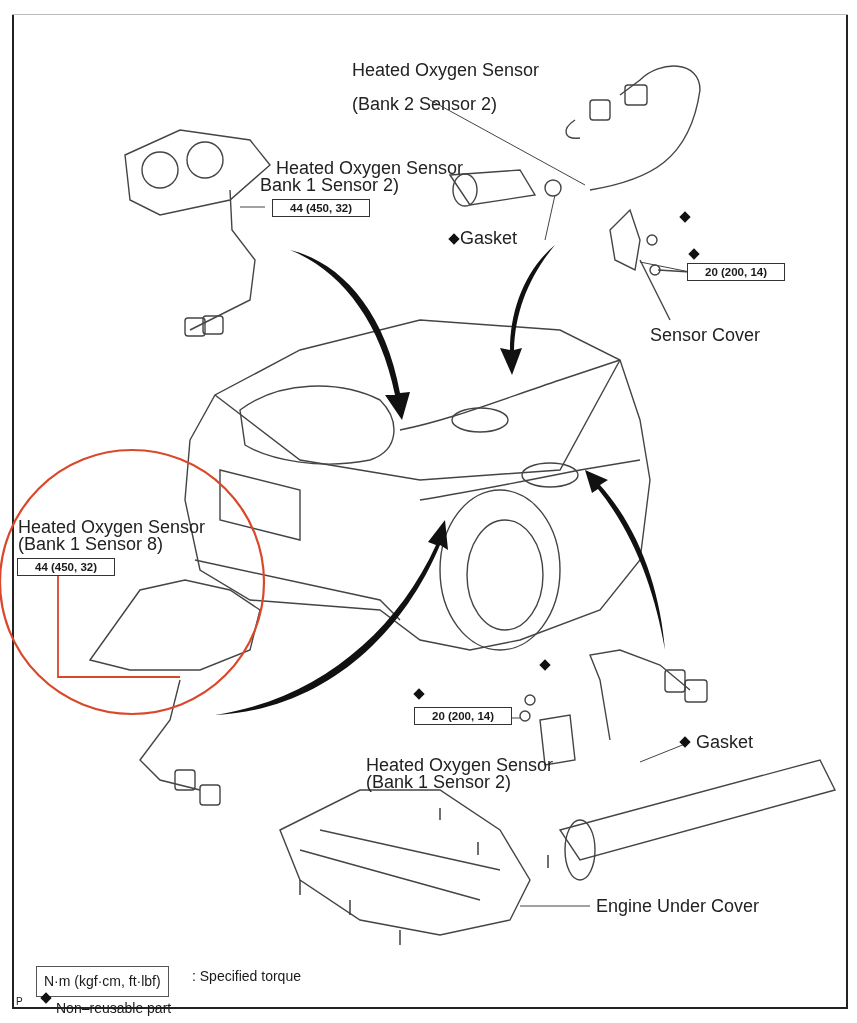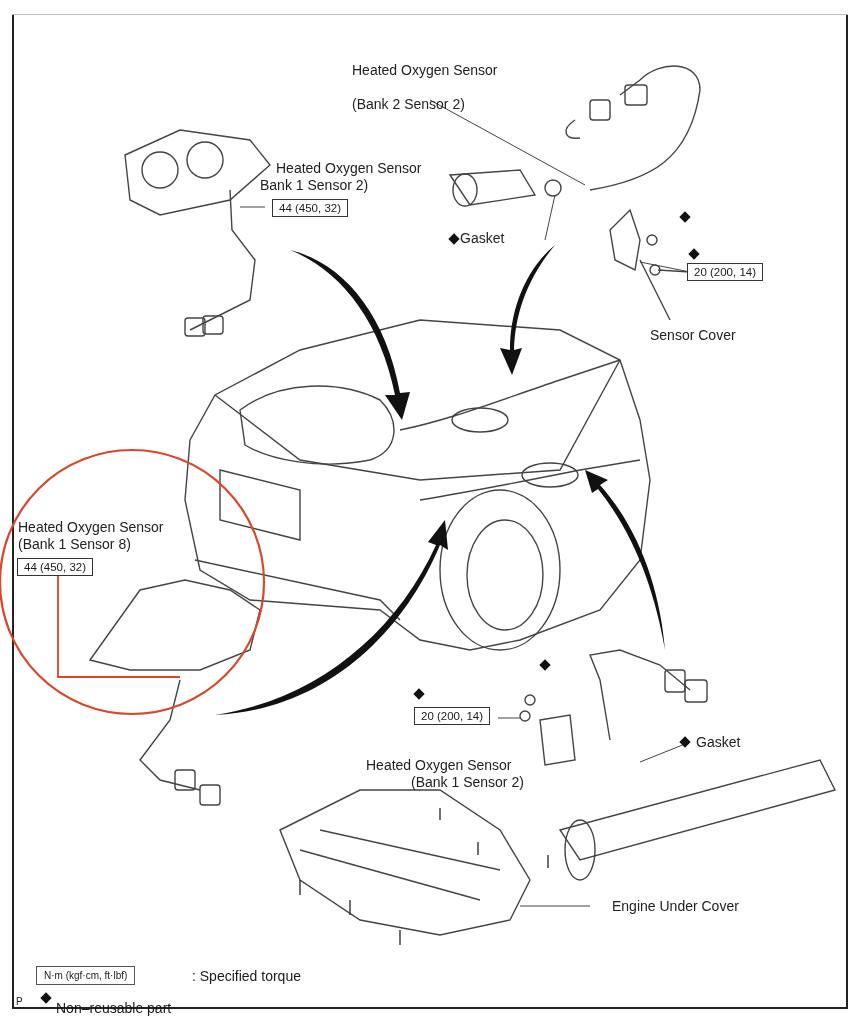--- a/index.html
+++ b/index.html
@@ -2,26 +2,26 @@
 <html><head>
 <meta charset="utf-8">
 <style>
   html, body { margin: 0; padding: 0; background: #ffffff; }
   body { width: 857px; height: 1023px; position: relative; overflow: hidden;
          font-family: "Liberation Sans", sans-serif; color: #1a1a1a; }
   .frame { position: absolute; left: 12px; top: 14px; width: 832px; height: 993px;
            border-left: 2px solid #222; border-right: 2px solid #222; border-bottom: 2px solid #222; }
   .topline { position: absolute; left: 12px; top: 14px; width: 836px; height: 1px; background: #bbb; }
   svg.art { position: absolute; left: 0; top: 0; }
-  .label { position: absolute; font-size: 14px; line-height: 17px; white-space: nowrap; color: #222; }
+  .label { position: absolute; font-size: 18px; line-height: 17px; white-space: nowrap; color: #222; }
   .torque { position: absolute; border: 1.5px solid #333; background: #fff; font-size: 11.5px;
-            font-weight: normal; padding: 1px 6px; white-space: nowrap; line-height: 14px; }
+            font-weight: bold; padding: 1px 17px; white-space: nowrap; line-height: 14px; }
   .diamond { position: absolute; width: 8px; height: 8px; background: #111; transform: rotate(45deg); }
   .legend-box { position: absolute; left: 36px; top: 966px; border: 1.5px solid #555;
-                font-size: 10px; padding: 0 7px; line-height: 17px; }
+                font-size: 14px; padding: 6px 7px; line-height: 17px; }
   .legend-text { position: absolute; font-size: 14px; line-height: 17px; white-space: nowrap; }
   .pmark { position: absolute; left: 16px; top: 996px; font-size: 10px; }
 </style>
 </head>
 <body>
 
 <div class="frame"></div>
 <div class="topline"></div>
 
 <svg class="art" width="857" height="1023">
@@ -137,21 +137,21 @@
 <div class="torque" style="left:17px;top:558px;">44 (450, 32)</div>
 
 <div class="diamond" style="left:541px;top:661px;"></div>
 <div class="diamond" style="left:415px;top:690px;"></div>
 <div class="torque" style="left:414px;top:707px;">20 (200, 14)</div>
 
 <div class="diamond" style="left:681px;top:738px;"></div>
 <div class="label" style="left:696px;top:734px;">Gasket</div>
 
 <div class="label" style="left:366px;top:757px;">Heated Oxygen Sensor</div>
-<div class="label" style="left:366px;top:774px;margin-left:45px;">(Bank 1 Sensor 2)</div>
+<div class="label" style="left:366px;top:774px;">(Bank 1 Sensor 2)</div>
 
-<div class="label" style="left:596px;top:898px;margin-left:16px;">Engine Under Cover</div>
+<div class="label" style="left:596px;top:898px;">Engine Under Cover</div>
 
 <div class="legend-box">N·m (kgf·cm, ft·lbf)</div>
 <div class="legend-text" style="left:192px;top:968px;">: Specified torque</div>
 <div class="diamond" style="left:42px;top:994px;"></div>
 <div class="legend-text" style="left:56px;top:1000px;">Non–reusable part</div>
 <div class="pmark">P</div>
 
 </body></html>

